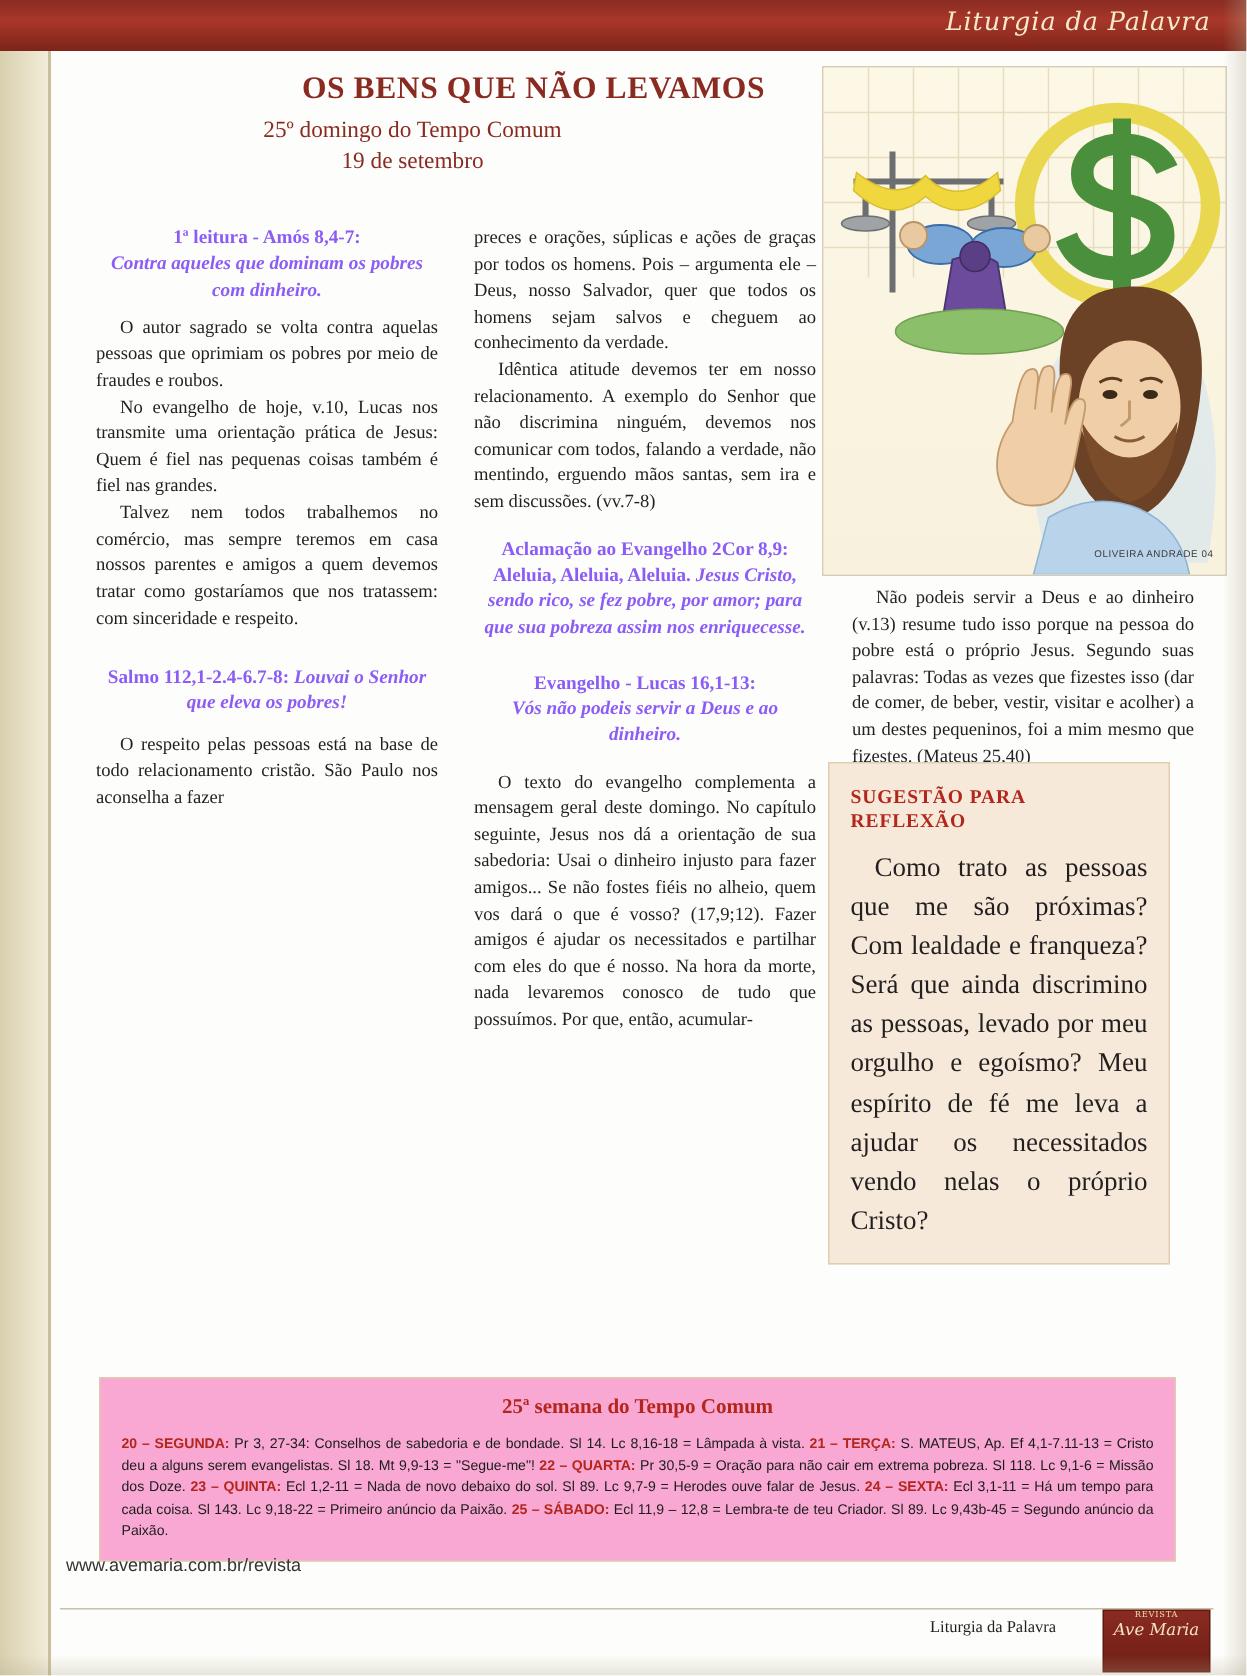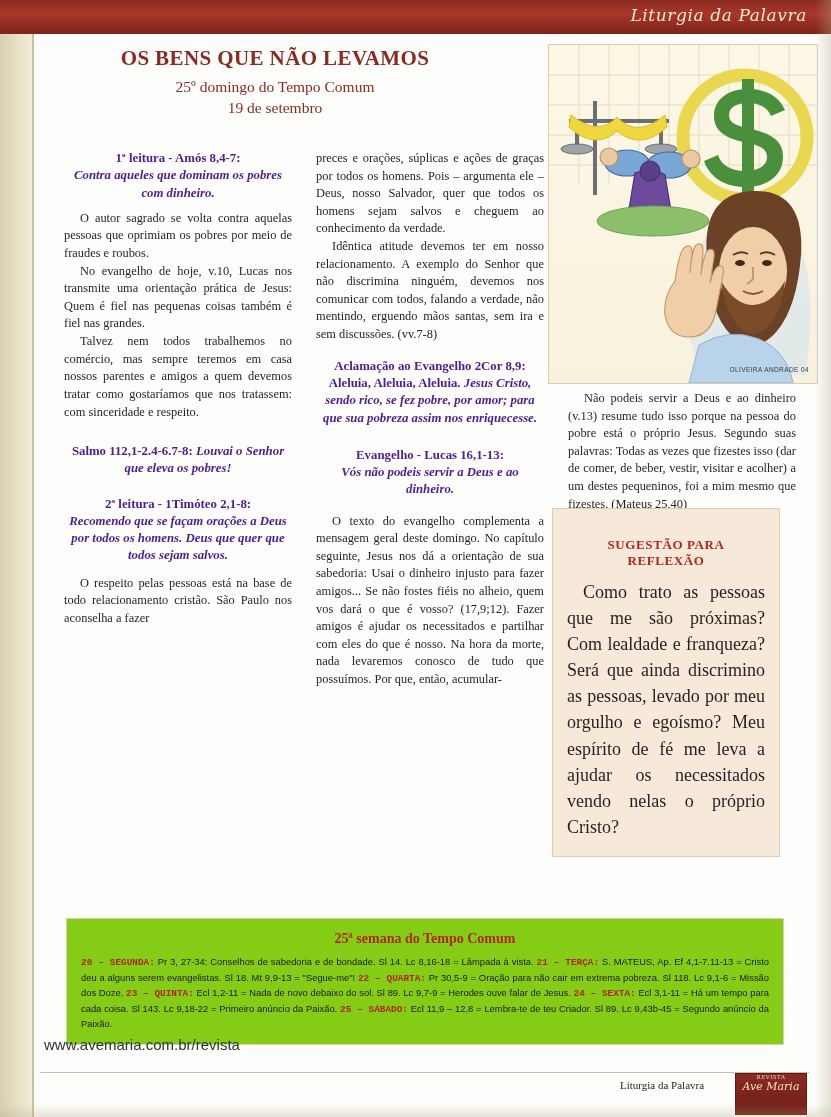--- a/index.html
+++ b/index.html
@@ -49,21 +49,21 @@
   }
 
   
   .content {
     position: absolute;
     left: 40px; top: 40px;
     width: 778px;
   }
 
   h1.main-title {
-    text-align: center;
+    text-align: right;
     font-family: "Liberation Serif", serif;
     font-size: 21px;
     font-weight: bold;
     color: #8a2b22;
     margin: 6px 0 0 0;
     letter-spacing: .4px;
     width: 470px;
   }
   .subtitle {
     text-align: center;
@@ -104,92 +104,91 @@
     line-height: 1.42;
   }
   .col p { margin: 0; text-indent: 16px; }
   .col p.noind { text-indent: 0; }
 
   .c1 { left: 24px;  top: 0;   width: 228px; }
   .c2 { left: 276px; top: 0;   width: 228px; }
   .c3 { left: 528px; top: 240px; width: 228px; }
 
   .heading-red {
-    color: #4c1d95;
+    color: #8b5cf6;
     font-weight: bold;
     font-style: italic;
     text-align: center;
     margin: 14px 0 8px 0;
     line-height: 1.35;
     font-size: 12.8px;
   }
   .heading-red .rom { font-style: normal; }
 
   
   .reflection {
     position: absolute;
     left: 552px; top: 508px;
     width: 228px;
     background: #f6e9d9;
     border: 1px solid #e2cdb2;
     padding: 12px 14px 16px 14px;
   }
   .reflection h3 {
-    margin: 16px 0 10px 0;
-    text-align: center;
+    margin: 2px 0 10px 0;
     color: #b3261b;
     font-size: 13px;
     letter-spacing: .6px;
     font-weight: bold;
   }
   .reflection p {
     margin: 0;
     font-size: 18px;
     line-height: 1.45;
     text-align: justify;
     text-indent: 16px;
   }
 
   
   .week-box {
     position: absolute;
     left: 66px; top: 918px;
     width: 718px;
-    background: #84cc16;
+    background: #f9a8d4;
     border: 1px solid #e0c9ad;
     padding: 10px 14px 12px 14px;
   }
   .week-box h2 {
     margin: 2px 0 8px 0;
     text-align: center;
     color: #b3261b;
     font-size: 14px;
     font-weight: bold;
     font-family: "Liberation Serif", serif;
   }
   .week-box p {
     margin: 0;
     font-family: "Liberation Sans", sans-serif;
     font-size: 9.4px;
     line-height: 1.55;
     color: #1b1b1b;
     text-align: justify;
   }
-  .week-box b { color: #b3261b; font-family: Liberation Mono, monospace; }
+  .week-box b { color: #b3261b; }
 
   
   .footer-rule {
     position: absolute;
     left: 40px; right: 22px; top: 1072px;
     height: 1px; background: #c8c0a6;
   }
   .footer-left {
     position: absolute; left: 44px; top: 1036px;
     font-family: "Liberation Sans", sans-serif;
-    font-size: 15px; color: #333;
+    font-size: 12px; color: #333;
   }
   .footer-center {
     position: absolute; left: 620px; top: 1079px;
     font-family: "Liberation Serif", serif;
     font-size: 11px; color: #231f20;
   }
   .footer-logo {
     position: absolute; right: 24px; top: 1073px;
     width: 72px; height: 42px;
     background: linear-gradient(to bottom,#8a2b22,#6f1d15);
@@ -322,24 +321,20 @@
       </div>
       <p>O autor sagrado se volta contra aquelas pessoas que oprimiam os pobres por meio de fraudes e roubos.</p>
       <p>No evangelho de hoje, v.10, Lucas nos transmite uma orientação prática de Jesus: Quem é fiel nas pequenas coisas também é fiel nas grandes.</p>
       <p>Talvez nem todos trabalhemos no comércio, mas sempre teremos em casa nossos parentes e amigos a quem devemos tratar como gostaríamos que nos tratassem: com sinceridade e respeito.</p>
 
       <div class="heading-red" style="margin-top:22px;">
         <span class="rom">Salmo 112,1-2.4-6.7-8:</span>
         <span>Louvai o Senhor que eleva os pobres!</span>
       </div>
 
-      <div class="heading-red" style="margin-top:18px;">
-        <span class="rom">2ª leitura - 1Timóteo 2,1-8:</span><br>
-        <span>Recomendo que se façam orações a Deus por todos os homens. Deus que quer que todos sejam salvos.</span>
-      </div>
 
       <p style="margin-top:10px;">O respeito pelas pessoas está na base de todo relacionamento cristão. São Paulo nos aconselha a fazer</p>
     </div>
 
     <div class="col c2">
       <p class="noind">preces e orações, súplicas e ações de graças por todos os homens. Pois – argumenta ele – Deus, nosso Salvador, quer que todos os homens sejam salvos e cheguem ao conhecimento da verdade.</p>
       <p>Idêntica atitude devemos ter em nosso relacionamento. A exemplo do Senhor que não discrimina ninguém, devemos nos comunicar com todos, falando a verdade, não mentindo, erguendo mãos santas, sem ira e sem discussões. (vv.7-8)</p>
 
       <div class="heading-red" style="">
         <span class="rom">Aclamação ao Evangelho 2Cor 8,9:</span>

